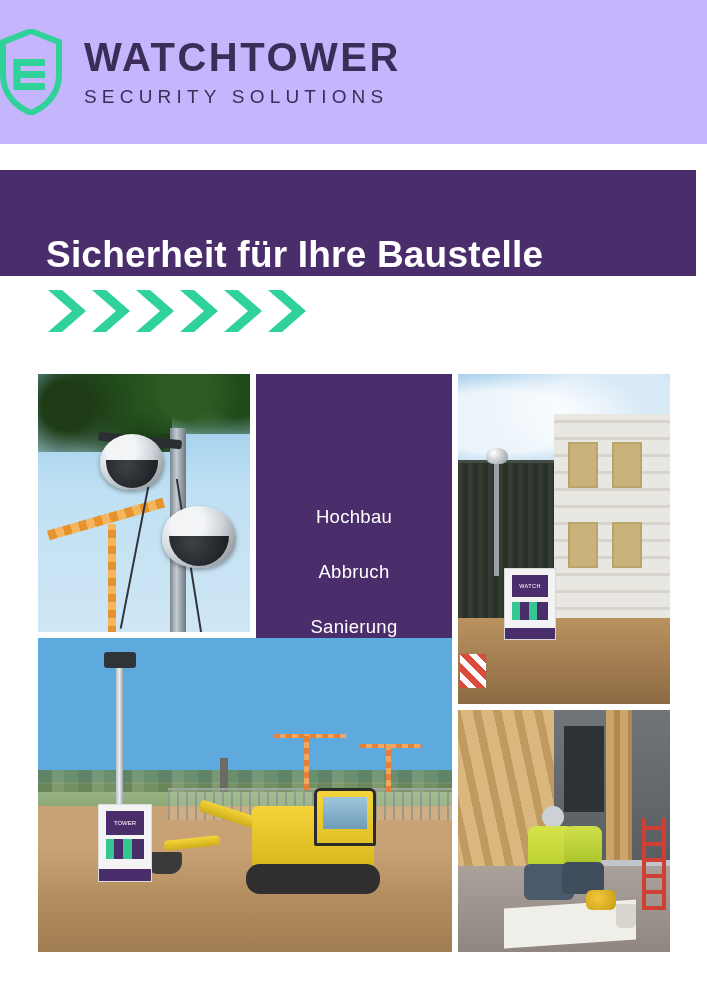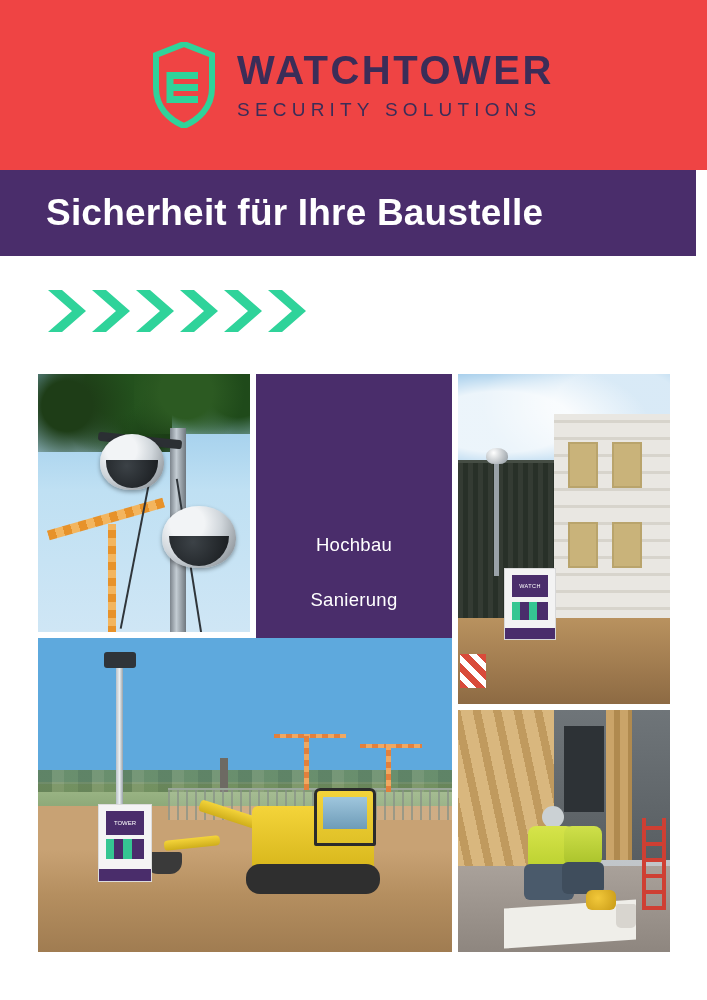--- a/index.html
+++ b/index.html
@@ -10,25 +10,24 @@
   body {
     width: 707px;
     height: 1000px;
     font-family: "Liberation Sans", sans-serif;
     overflow: hidden;
     position: relative;
   }
 
   
   .header {
-    height: 170px;
+    height: 144px;
     display: flex;
     align-items: center;
-    justify-content: center;
-    background: #ef4444;
+    background: #c4b5fd;
   }
   .logo-wrap {
     display: flex;
     align-items: center;
     gap: 22px;
   }
   .logo-mark {
     width: 62px;
     height: 86px;
     position: relative;
@@ -54,24 +53,24 @@
     margin-top: 8px;
     font-weight: normal;
   }
 
   
   .headline-band {
     position: absolute;
     top: 170px;
     left: 0;
     width: 696px;
-    height: 86px;
+    height: 106px;
     background: #4a2d6b;
     display: flex;
-    align-items: center;
+    align-items: flex-end;
   }
   .headline {
     color: #ffffff;
     font-size: 37px;
     font-weight: bold;
     letter-spacing: 0.2px;
     margin-left: 46px;
   }
 
   
@@ -432,20 +431,21 @@
     <div class="pole"></div>
     <div class="wire w1"></div>
     <div class="wire w2"></div>
     <div class="cam-arm"></div>
     <div class="dome d1"></div>
     <div class="dome d2"></div>
   </div>
 
   <div class="cell services">
     <div class="service-item">Hochbau</div>
+    <div class="service-item">Abbruch</div>
     <div class="service-item">Sanierung</div>
   </div>
 
   <div class="cell img-fence">
     <div class="sky-clouds"></div>
     <div class="fence-dark"></div>
     <div class="building">
       <div class="bld-win" style="left:14px;top:28px;width:26px;height:42px;"></div>
       <div class="bld-win" style="left:58px;top:28px;width:26px;height:42px;"></div>
       <div class="bld-win" style="left:14px;top:108px;width:26px;height:42px;"></div>

